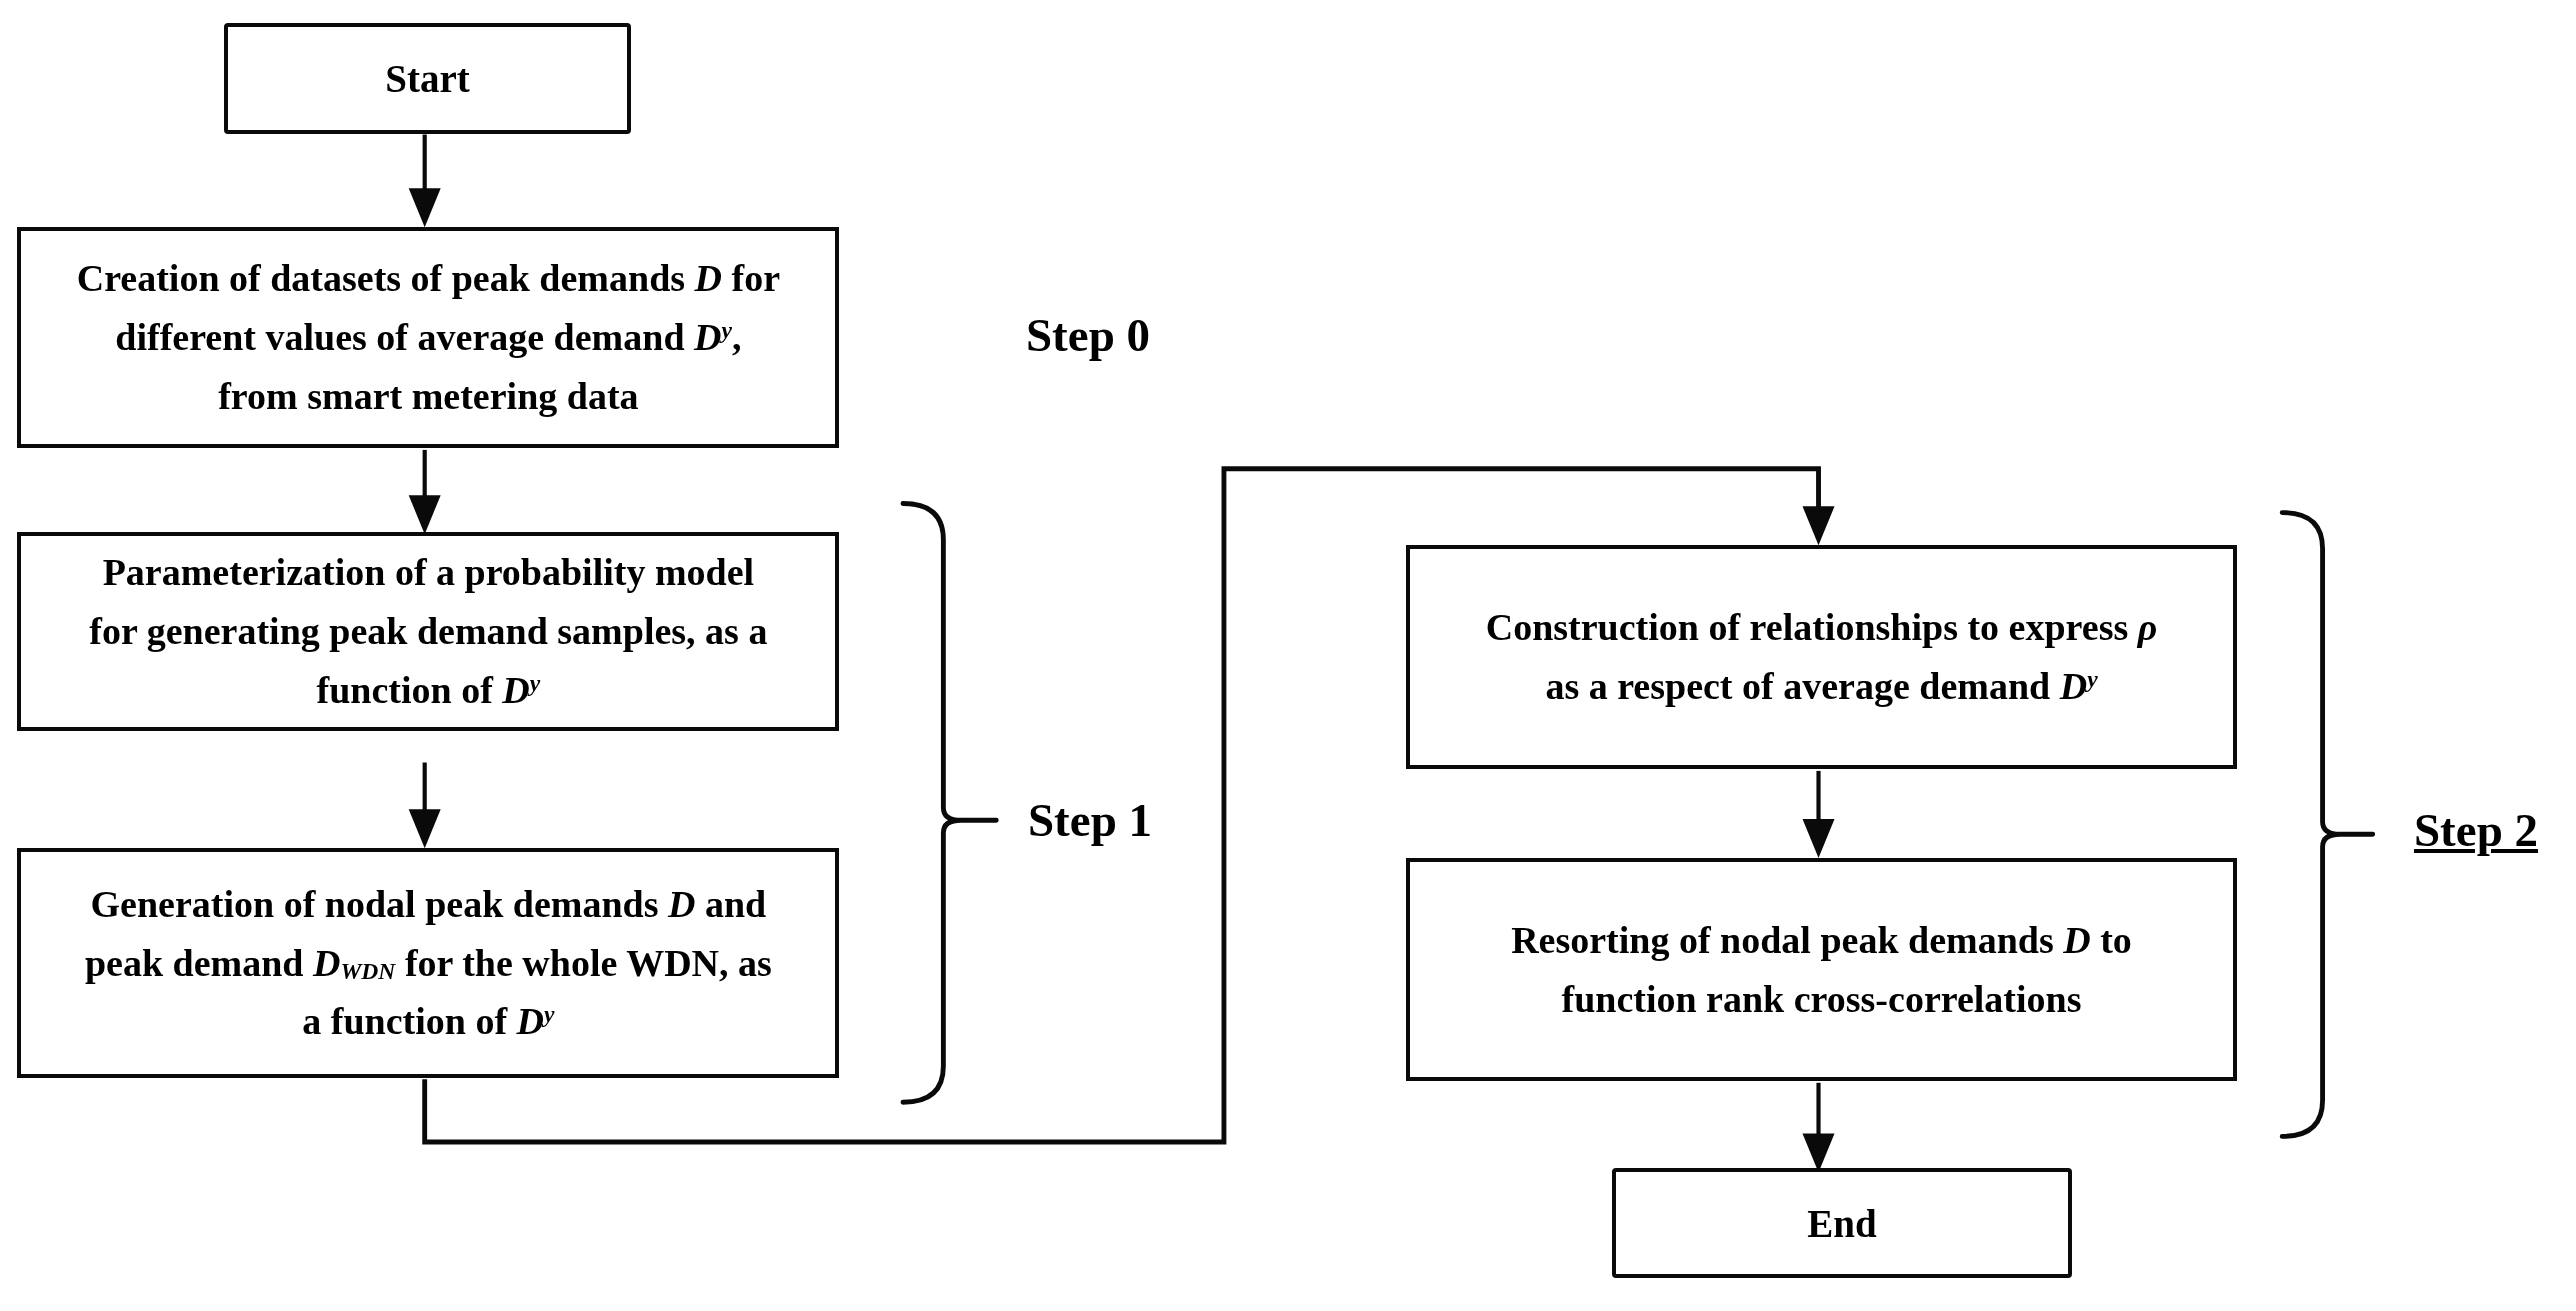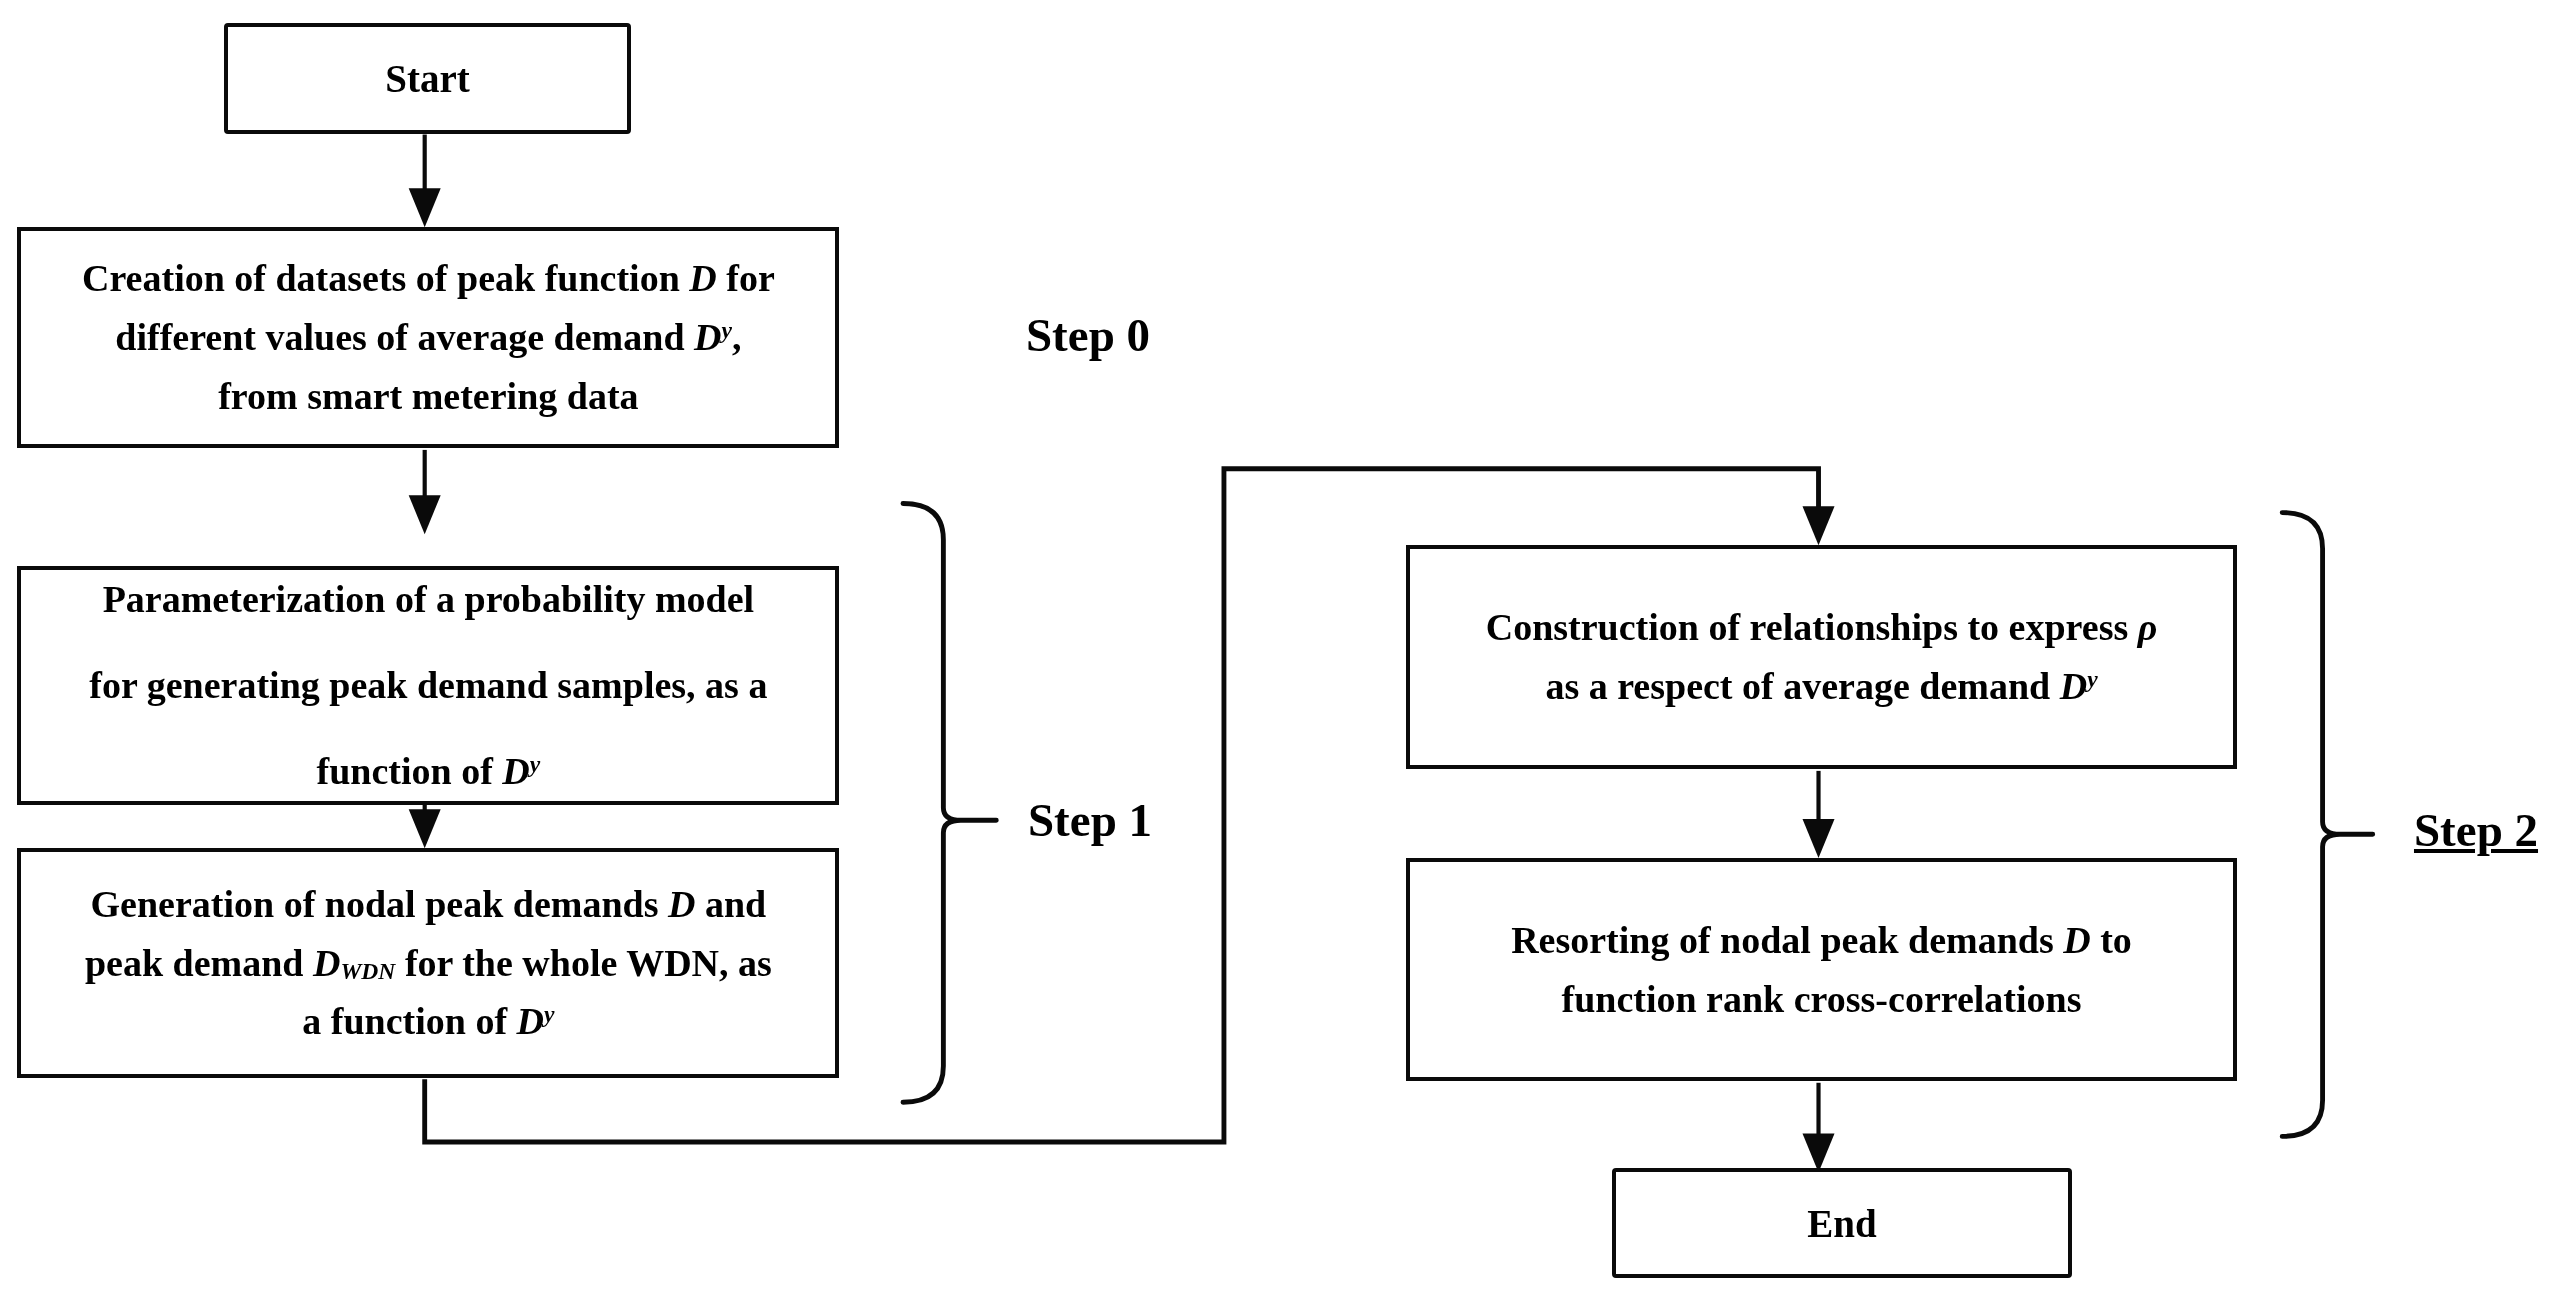--- a/index.html
+++ b/index.html
@@ -73,28 +73,28 @@
 
     <path d="M3278 736 Q3336 736 3336 788 L3336 1180 Q3336 1198 3361 1198 L3408 1198
              M3278 1632 Q3336 1632 3336 1580 L3336 1216 Q3336 1198 3361 1198" fill="none" stroke="#0a0a0a" stroke-width="7" stroke-linecap="round"></path>
   </svg>
 
   <div class="rnode" style="left:224px; top:23px; width:407px; height:111px;">
     <span>Start</span>
   </div>
 
   <div class="pbox" style="left:17.4px; top:227px; width:822px; height:221px;">
-      <div class="tline"><span class="seg-n">Creation of datasets of peak function </span><span class="seg-i">D</span><span class="seg-n"> for</span></div>
+      <div class="tline"><span class="seg-n">Creation of datasets of peak demands </span><span class="seg-i">D</span><span class="seg-n"> for</span></div>
       <div class="tline"><span class="seg-n">different values of average demand </span><span class="seg-i">D</span><span class="seg-sup">y</span><span class="seg-n">,</span></div>
       <div class="tline"><span class="seg-n">from smart metering data</span></div>
     </div>
 
   <div class="steplabel" style="left:1088px; top:335px;">Step 0</div>
 
-  <div class="pbox" style="left:17.4px; top:566px; width:822px; height:239px;justify-content:space-between;">
+  <div class="pbox" style="left:17.4px; top:532px; width:822px; height:199px;">
       <div class="tline"><span class="seg-n">Parameterization of a probability model</span></div>
       <div class="tline"><span class="seg-n">for generating peak demand samples, as a</span></div>
       <div class="tline"><span class="seg-n">function of </span><span class="seg-i">D</span><span class="seg-sup">y</span></div>
     </div>
 
   <div class="pbox" style="left:17.4px; top:848px; width:822px; height:230px;">
       <div class="tline"><span class="seg-n">Generation of nodal peak demands </span><span class="seg-i">D</span><span class="seg-n"> and</span></div>
       <div class="tline"><span class="seg-n">peak demand </span><span class="seg-i">D</span><span class="seg-sub">WDN</span><span class="seg-n"> for the whole WDN, as</span></div>
       <div class="tline"><span class="seg-n">a function of </span><span class="seg-i">D</span><span class="seg-sup">y</span></div>
     </div>

